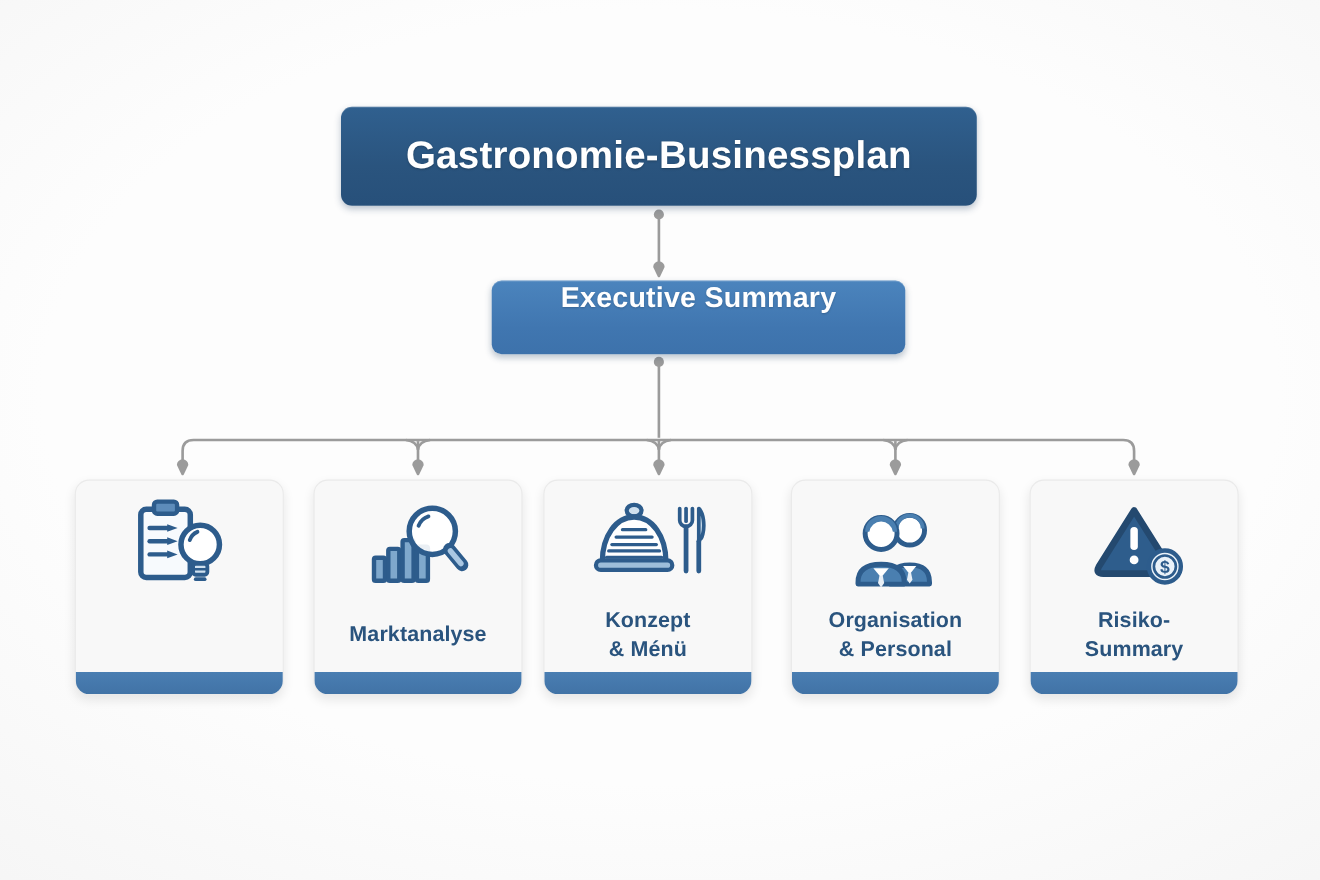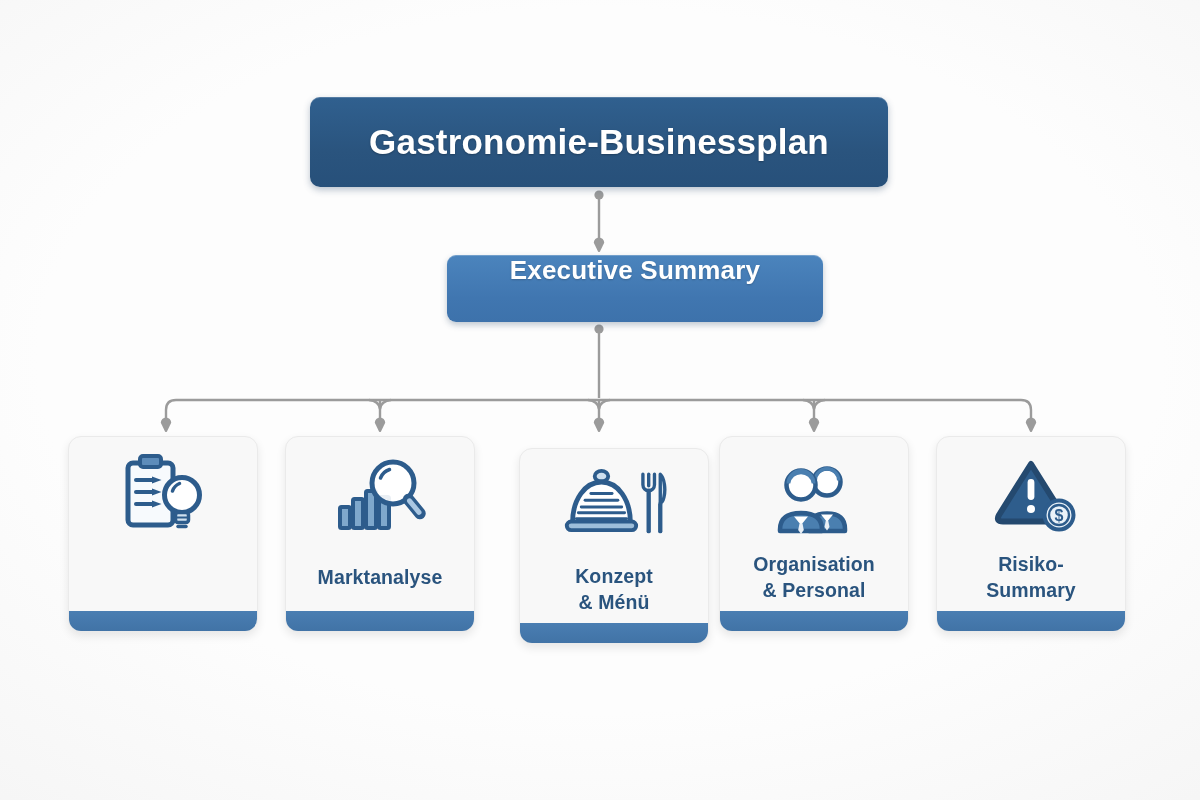--- a/index.html
+++ b/index.html
@@ -45,21 +45,21 @@
     position: absolute; top: 436px; width: 190px; height: 196px;
     background: #f8f8f8;
     border: 1px solid #eaeaea;
     border-radius: 13px;
     box-shadow: 0 4px 10px rgba(0,0,0,0.09);
     display: flex; flex-direction: column; align-items: center;
     z-index: 2;
   }
   .card-1 { left: 68px; }
   .card-2 { left: 285px; }
-  .card-3 { left: 519px; margin-top: 12px; }
+  .card-3 { left: 494px; }
   .card-4 { left: 719px; justify-content: space-between; }
   .card-5 { left: 936px; }
 
   .card .icon-wrap {
     height: 102px; margin-top: 8px;
     display: flex; align-items: center; justify-content: center;
   }
   .card .label {
     flex: 1; display: flex; align-items: center; justify-content: center;
     padding-bottom: 22px;

